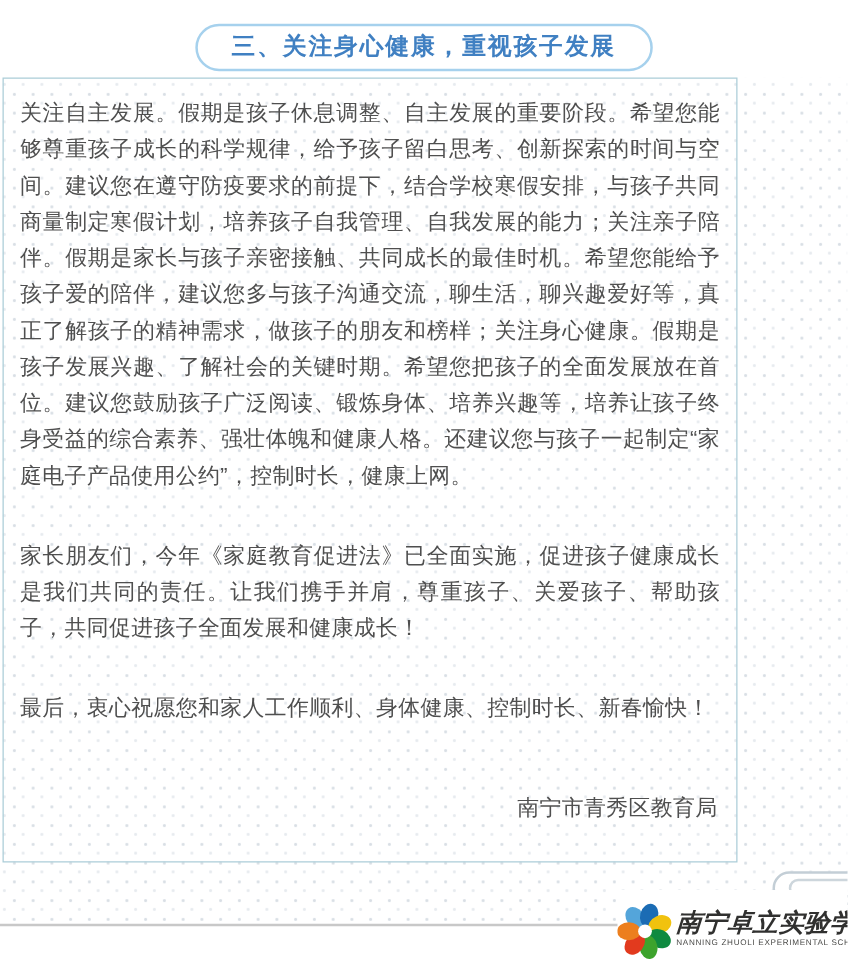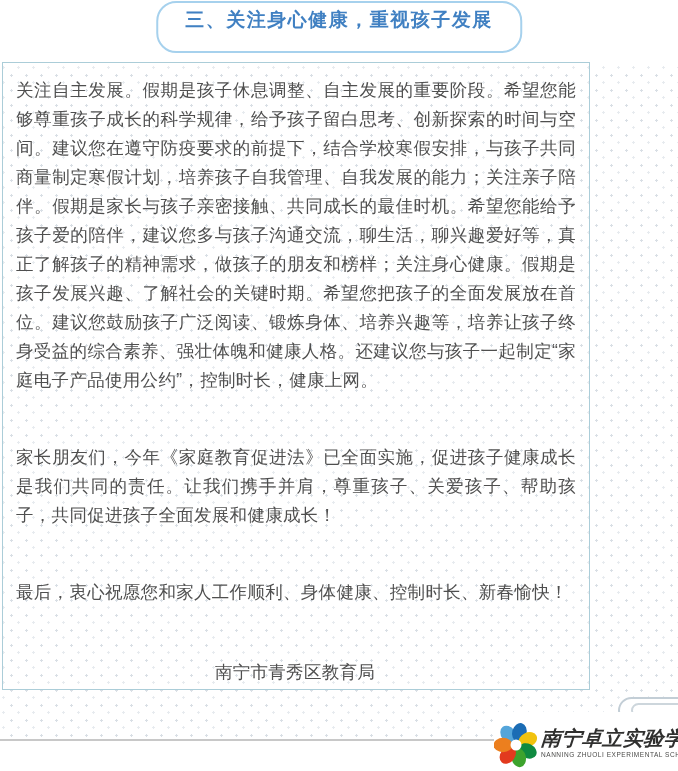--- a/index.html
+++ b/index.html
@@ -7,23 +7,23 @@
     width: 678px; height: 771px;
     background: #ffffff;
     font-family: "Liberation Sans", sans-serif;
     overflow: hidden;
   }
   .page { position: relative; width: 678px; height: 771px; background: #fff; }
 
   
   .title-pill {
     position: absolute;
-    top: 1px; left: 50%;
+    top: 19px; left: 50%;
     transform: translateX(-50%);
-    height: 52px;
+    height: 38px;
     padding: 0 27px;
     border: 2px solid #a6d1ed;
     border-radius: 20px;
     background: #ffffff;
     line-height: 34px;
     font-size: 19px;
     font-weight: bold;
     color: #4080c2;
     letter-spacing: 1.5px;
     white-space: nowrap;
@@ -51,24 +51,24 @@
     padding: 13px 13px 0 13px;
     z-index: 2;
   }
   .content-box p {
     font-size: 17.5px;
     line-height: 29px;
     color: #4f4f4f;
     text-align: justify;
     letter-spacing: 0.3px;
   }
-  .content-box p + p { margin-top: 48px; }
+  .content-box p + p { margin-top: 35px; }
   .signature-block {
     margin-top: 50px;
-    text-align: center;
+    text-align: right;
     font-size: 17.5px;
     line-height: 31px;
     color: #4f4f4f;
     padding-right: 2px;
     letter-spacing: 0.3px;
   }
 
   
   .clip-outer {
     position: absolute;

